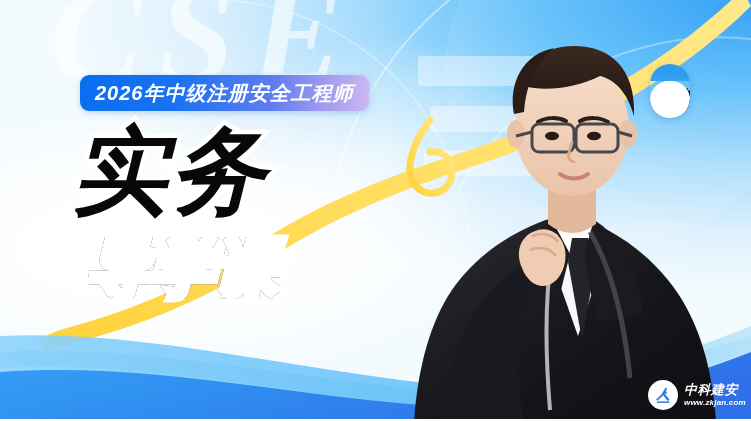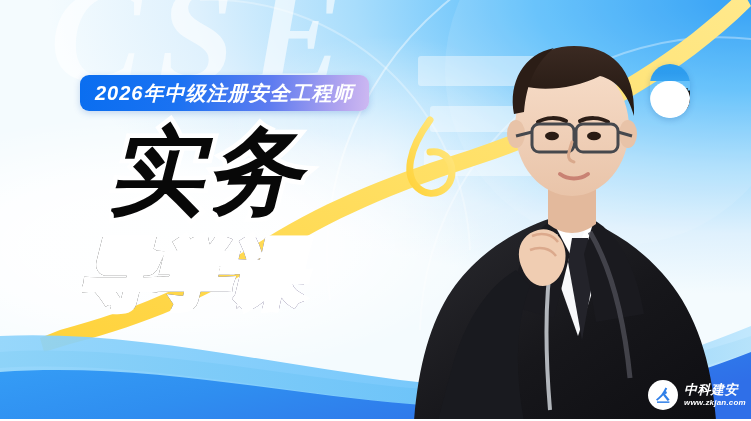--- a/index.html
+++ b/index.html
@@ -61,29 +61,28 @@
     font-size:20px;font-weight:700;letter-spacing:1px;
     white-space:nowrap;
     box-shadow:0 2px 7px rgba(20,80,180,.22);
   }
 
   
   .headline{position:absolute;left:72px;top:124px;}
   .hl-line{
     font-weight:900;line-height:1;white-space:nowrap;
     font-family:"Liberation Sans","DejaVu Sans",sans-serif;
-    text-align:right;
   }
   .hl-1{
     font-size:95px;color:#080808;letter-spacing:3px;
     -webkit-text-stroke:9px #ffffff;paint-order:stroke fill;
     text-shadow:0 0 1px #fff;
   }
   .hl-2{
-    font-size:72px;letter-spacing:2px;margin-top:18px;margin-left:10px;
+    font-size:62px;letter-spacing:2px;margin-top:18px;margin-left:16px;
     -webkit-text-stroke:9px #ffffff;paint-order:stroke fill;
     background:linear-gradient(96deg,#060606 0%,#080808 52%,#140a46 76%,#1b0c52 100%);
     -webkit-background-clip:text;background-clip:text;color:transparent;
   }
 
   
   .pill{
     position:absolute;left:650px;top:64px;
     width:40px;
     display:flex;flex-direction:column;align-items:center;

